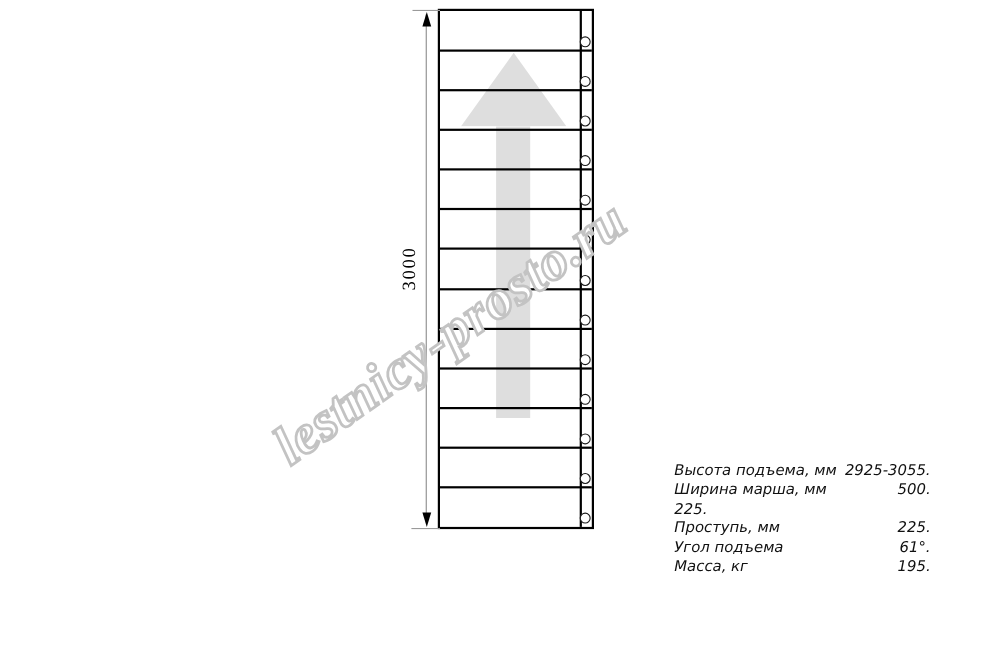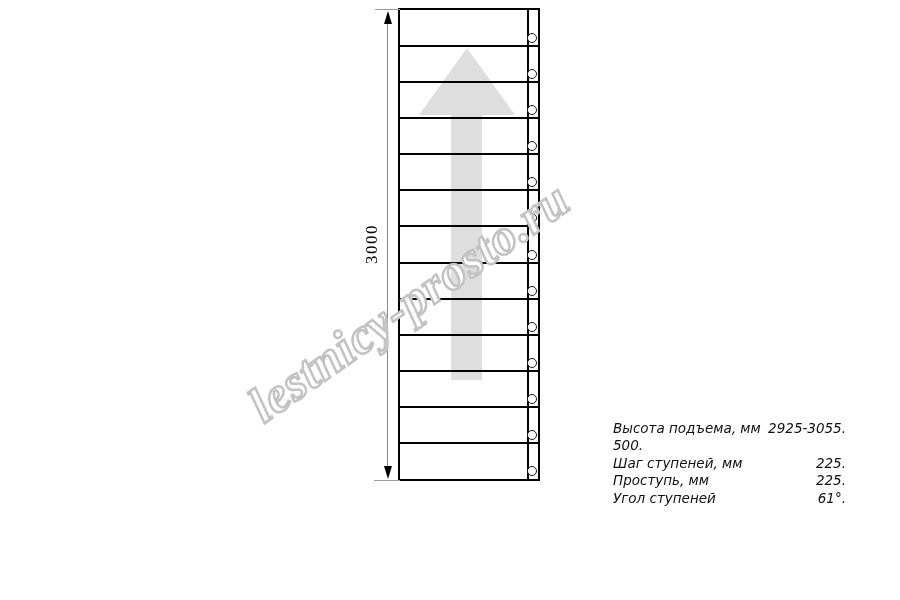--- a/index.html
+++ b/index.html
@@ -91,29 +91,33 @@
   <div id="dim-label" class="dim">3000</div>
 
   <div id="watermark" style="-webkit-text-stroke: 2.5px rgb(195, 195, 195);">lestnicy-prosto.ru</div>
 
   <div id="specs">
     <div class="spec-row">
       <span class="spec-label">Высота подъема, мм</span>
       <span class="spec-value">2925-3055.</span>
     </div>
     <div class="spec-row">
+      <span class="spec-label">Ширина марша, мм</span>
       <span class="spec-value">500.</span>
     </div>
     <div class="spec-row">
-      <span class="spec-label">Шаг ступеней, мм</span>
       <span class="spec-value">225.</span>
     </div>
     <div class="spec-row">
       <span class="spec-label">Проступь, мм</span>
       <span class="spec-value">225.</span>
     </div>
     <div class="spec-row">
-      <span class="spec-label">Угол ступеней</span>
+      <span class="spec-label">Угол подъема</span>
       <span class="spec-value">61°.</span>
+    </div>
+    <div class="spec-row">
+      <span class="spec-label">Масса, кг</span>
+      <span class="spec-value">195.</span>
     </div>
   </div>
 
 </div>
 
 </body></html>

